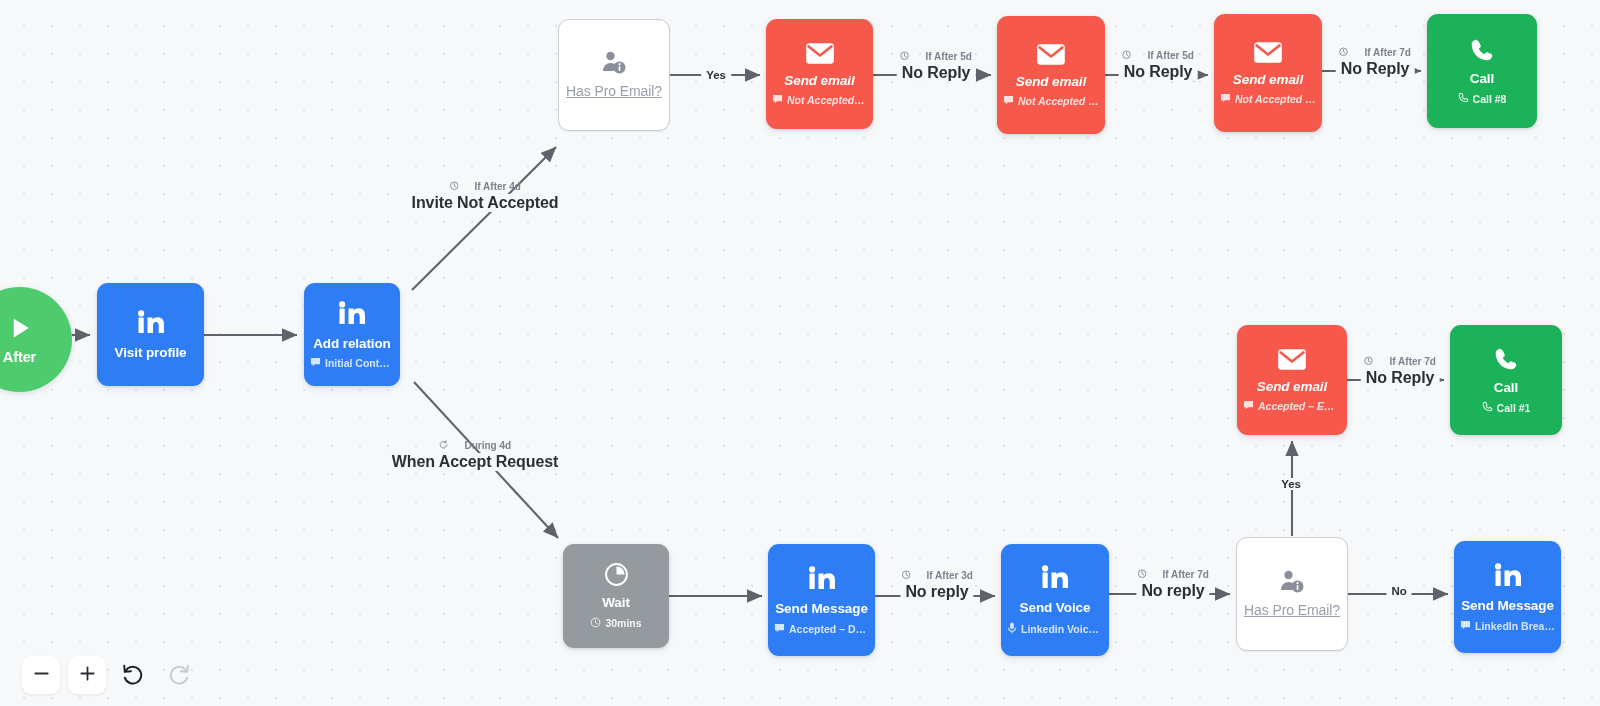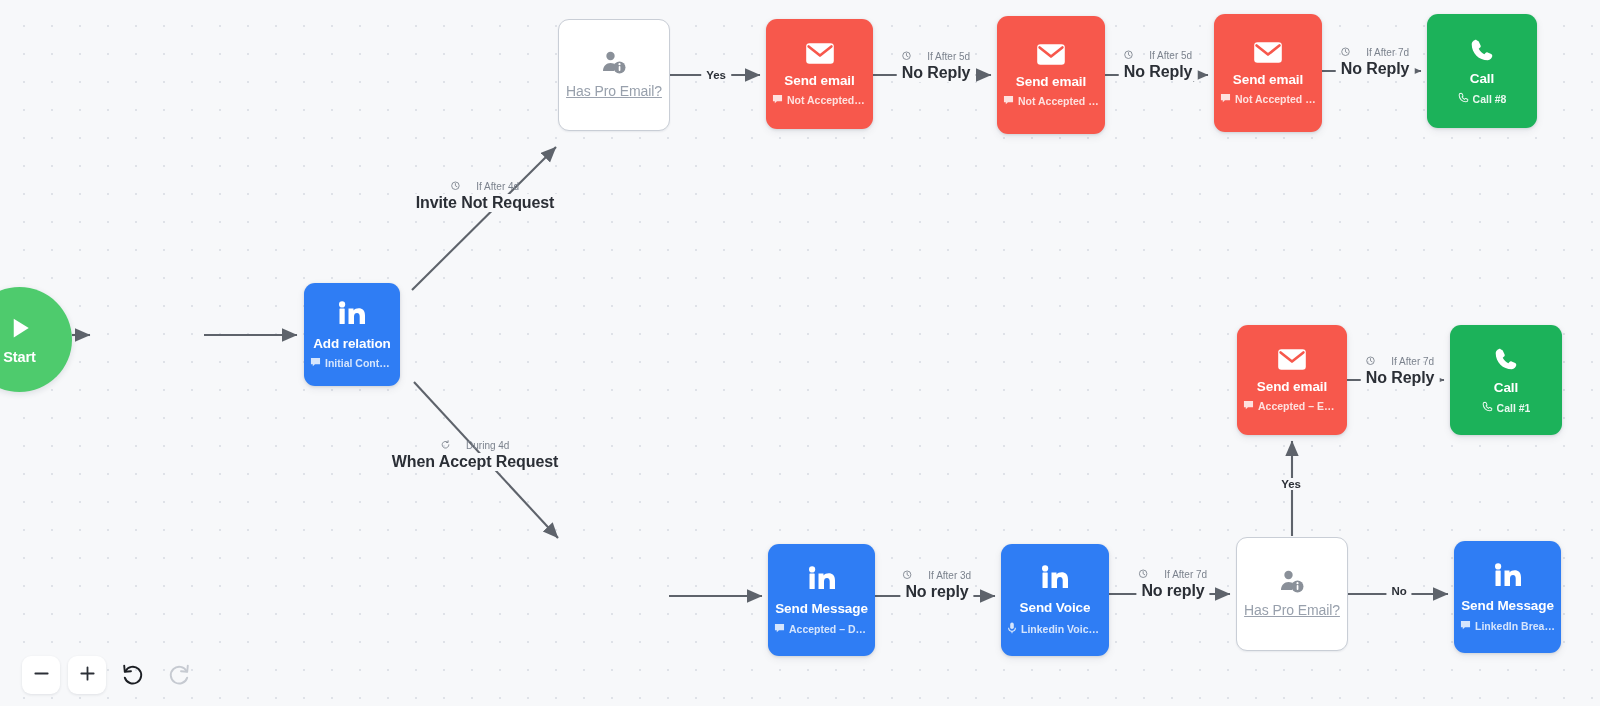--- a/index.html
+++ b/index.html
@@ -69,21 +69,21 @@
     overflow: hidden;
   }
   .node .node-sub .sub-txt {
     overflow: hidden;
     text-overflow: ellipsis;
     white-space: nowrap;
   }
 
   .node.blue   { background: #2f7df4; color: #ffffff; }
   .node.blue   .node-sub { color: rgba(255,255,255,0.80); }
-  .node.red    { background: #f7584c; color: #ffffff; }
+  .node.red    { background: #f7584c; color: #ffffff; font-style: italic; }
   .node.red    .node-sub { color: rgba(255,255,255,0.82); }
   .node.green  { background: #1cb25a; color: #ffffff; }
   .node.green  .node-sub { color: rgba(255,255,255,0.90); }
   .node.grey   { background: #949a9e; color: #ffffff; }
   .node.grey   .node-sub { color: rgba(255,255,255,0.90); }
   .node.white  {
     background: #ffffff;
     color: #9aa1ad;
     border: 1.6px solid #c9ced6;
     box-shadow: 0 1px 2px rgba(20,30,50,0.07);
@@ -109,21 +109,21 @@
     user-select: none;
     pointer-events: none;
     white-space: nowrap;
   }
   .edge-label .cond {
     display: flex;
     align-items: center;
     gap: 16px;
     font-size: 10px;
     color: #7b828d;
-    font-weight: normal;
+    font-weight: bold;
     margin-bottom: 1px;
   }
   .edge-label .lbl {
     font-size: 16px;
     font-weight: bold;
     color: #2b2f36;
     background: #f7f8fa;
     padding: 0 5px;
     letter-spacing: -0.1px;
   }
@@ -197,23 +197,33 @@
       <path d="M1347,380 L1444,380"></path>
     </g>
   </svg>
 
   <div class="node start" style="left:-33px;top:287px;width:105px;height:105px;">
     <span class="node-icon">
       <svg width="30" height="30" viewBox="0 0 24 24">
           <path d="M7 4.5 L19 12 L7 19.5 Z" fill="#ffffff"></path>
         </svg>
     </span>
-    <span class="node-title">Start</span>
-  </div>
-
+    <span class="node-title">After</span>
+  </div>
+
+  <div class="node blue" style="left:97px;top:283px;width:107px;height:103px;">
+    <span class="node-icon">
+      <svg width="30" height="28" viewBox="0 0 30 28">
+        <rect x="2.5" y="8.5" width="5.2" height="15.5" rx="0.6" fill="#fff"></rect>
+        <circle cx="5.1" cy="4.4" r="3.1" fill="#fff"></circle>
+        <path d="M11.5 8.5 h5 v2.1 c1.1-1.7 3-2.4 5.1-2.4 4 0 6.4 2.4 6.4 7.2 V24 h-5.3 v-7.6 c0-2.1-.8-3.4-2.7-3.4-1.8 0-3 1.2-3 3.4V24 h-5.5 z" fill="#fff"></path>
+      </svg>
+    </span>
+    <span class="node-title">Visit profile</span>
+  </div>
 
   <div class="node blue" style="left:304px;top:283px;width:96px;height:103px;">
     <span class="node-icon">
       <svg width="30" height="28" viewBox="0 0 30 28">
         <rect x="2.5" y="8.5" width="5.2" height="15.5" rx="0.6" fill="#fff"></rect>
         <circle cx="5.1" cy="4.4" r="3.1" fill="#fff"></circle>
         <path d="M11.5 8.5 h5 v2.1 c1.1-1.7 3-2.4 5.1-2.4 4 0 6.4 2.4 6.4 7.2 V24 h-5.3 v-7.6 c0-2.1-.8-3.4-2.7-3.4-1.8 0-3 1.2-3 3.4V24 h-5.5 z" fill="#fff"></path>
       </svg>
     </span>
     <span class="node-title">Add relation</span>
@@ -304,20 +314,38 @@
     <span class="node-sub">
       <span>
         <svg width="11" height="11" viewBox="0 0 24 24">
           <path d="M6.6 2.5 C4.6 2.5 2.5 4.6 2.5 6.6 c0 8.2 6.7 14.9 14.9 14.9 2 0 4.1-2.1 4.1-4.1 0-.7-.4-1.3-1-1.6l-3.3-1.5c-.7-.3-1.5-.1-2 .5l-1 1.2c-2.2-1.2-4-3-5.2-5.2l1.2-1c.6-.5.8-1.3.5-2L9.2 4.5c-.3-.6-.9-1-1.6-1z" fill="none" stroke="currentColor" stroke-width="2.2"></path>
         </svg>
       </span>
       <span class="sub-txt">Call #8</span>
     </span>
   </div>
 
+  <div class="node grey" style="left:563px;top:544px;width:106px;height:104px;">
+    <span class="node-icon">
+      <svg width="25" height="25" viewBox="0 0 24 24">
+        <circle cx="12" cy="12" r="10" fill="none" stroke="#fff" stroke-width="1.9"></circle>
+        <path d="M12 12 L12 4.2 A7.8 7.8 0 0 1 19.8 12 Z" fill="#fff"></path>
+      </svg>
+    </span>
+    <span class="node-title">Wait</span>
+    <span class="node-sub">
+      <span>
+        <svg width="11" height="11" viewBox="0 0 24 24">
+          <circle cx="12" cy="12" r="9.5" fill="none" stroke="currentColor" stroke-width="2"></circle>
+          <path d="M12 6.5 V12 L16 14.5" fill="none" stroke="currentColor" stroke-width="2" stroke-linecap="round"></path>
+        </svg>
+      </span>
+      <span class="sub-txt">30mins</span>
+    </span>
+  </div>
 
   <div class="node blue" style="left:768px;top:544px;width:107px;height:112px;">
     <span class="node-icon">
       <svg width="30" height="28" viewBox="0 0 30 28">
         <rect x="2.5" y="8.5" width="5.2" height="15.5" rx="0.6" fill="#fff"></rect>
         <circle cx="5.1" cy="4.4" r="3.1" fill="#fff"></circle>
         <path d="M11.5 8.5 h5 v2.1 c1.1-1.7 3-2.4 5.1-2.4 4 0 6.4 2.4 6.4 7.2 V24 h-5.3 v-7.6 c0-2.1-.8-3.4-2.7-3.4-1.8 0-3 1.2-3 3.4V24 h-5.5 z" fill="#fff"></path>
       </svg>
     </span>
     <span class="node-title">Send Message</span>
@@ -422,21 +450,21 @@
   <div class="edge-label" style="left:485px;top:181px;transform:translateX(-50%);">
     <span class="cond">
       <span>
         <svg width="9.5" height="9.5" viewBox="0 0 24 24">
           <circle cx="12" cy="12" r="9.5" fill="none" stroke="currentColor" stroke-width="2.2"></circle>
           <path d="M12 6.5 V12 L16 14.5" fill="none" stroke="currentColor" stroke-width="2.2" stroke-linecap="round"></path>
         </svg>
       </span>
       <span>If After 4d</span>
     </span>
-    <span class="lbl">Invite Not Request</span>
+    <span class="lbl">Invite Not Accepted</span>
   </div>
 
   <div class="edge-label" style="left:475px;top:440px;transform:translateX(-50%);">
     <span class="cond">
       <span>
         <svg width="9.5" height="9.5" viewBox="0 0 24 24">
           <path d="M20.5 12 a8.5 8.5 0 1 1 -3.1 -6.6" fill="none" stroke="currentColor" stroke-width="2.2" stroke-linecap="round"></path>
           <path d="M18.5 1.8 L18.5 6.2 L14.1 6.2" fill="none" stroke="currentColor" stroke-width="2.2" stroke-linecap="round" stroke-linejoin="round"></path>
         </svg>
       </span>

